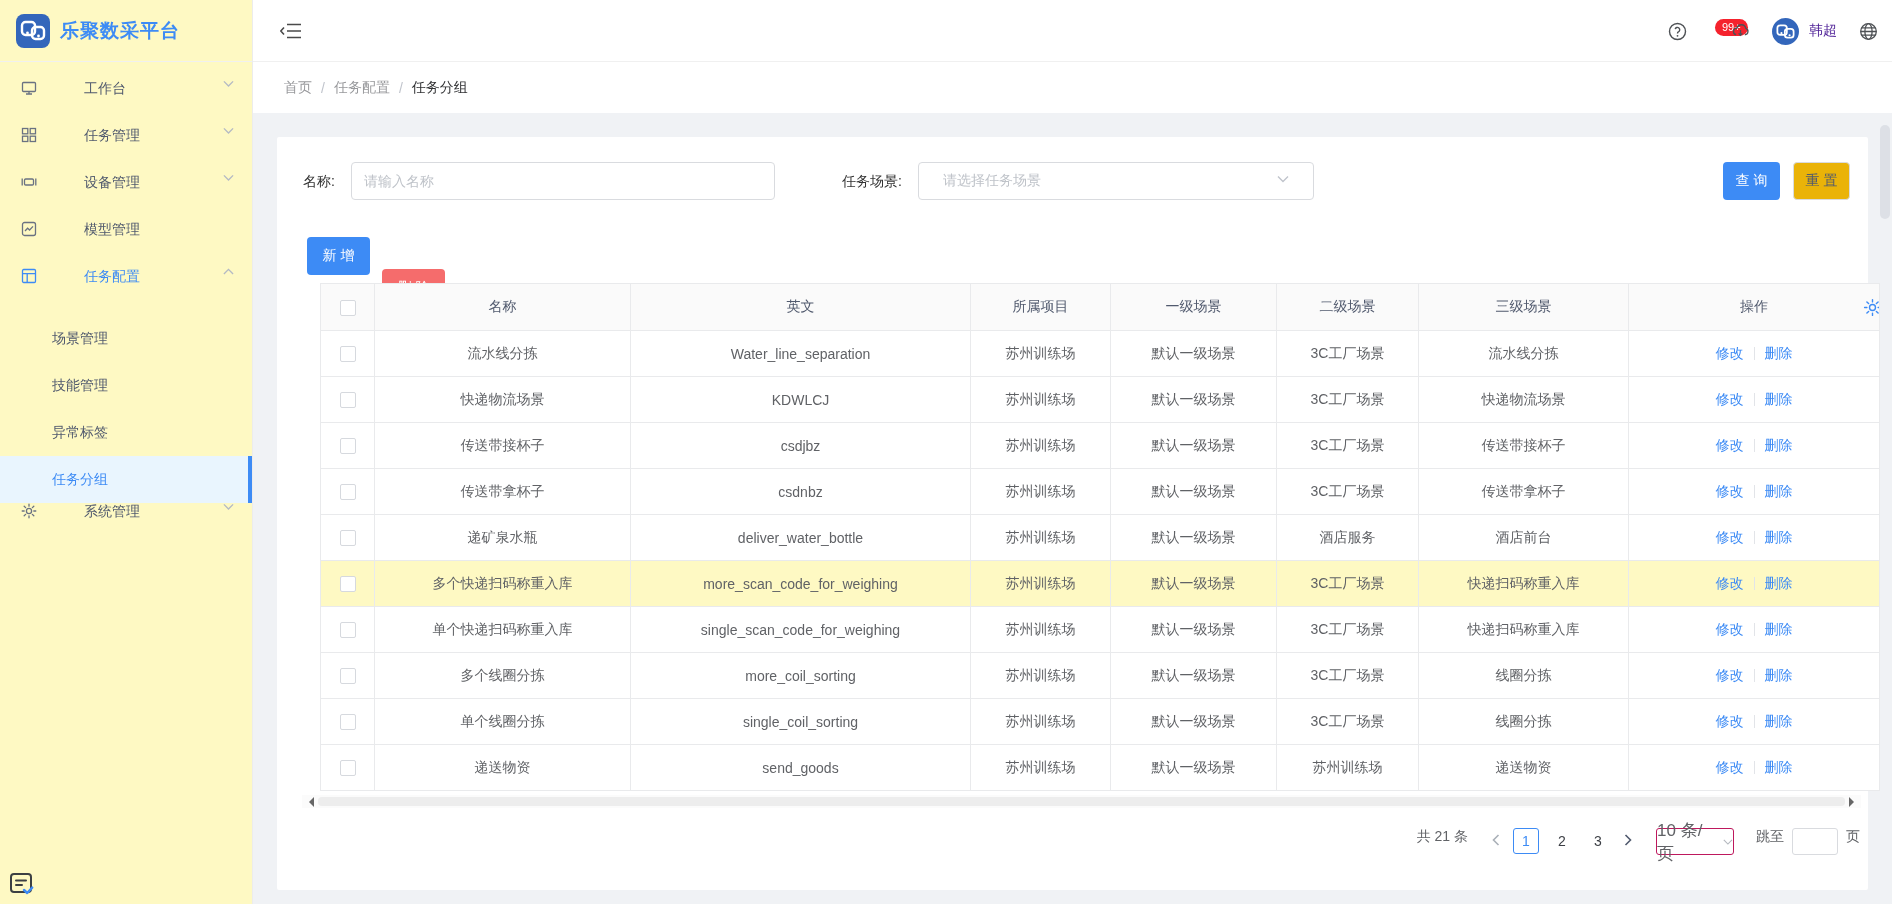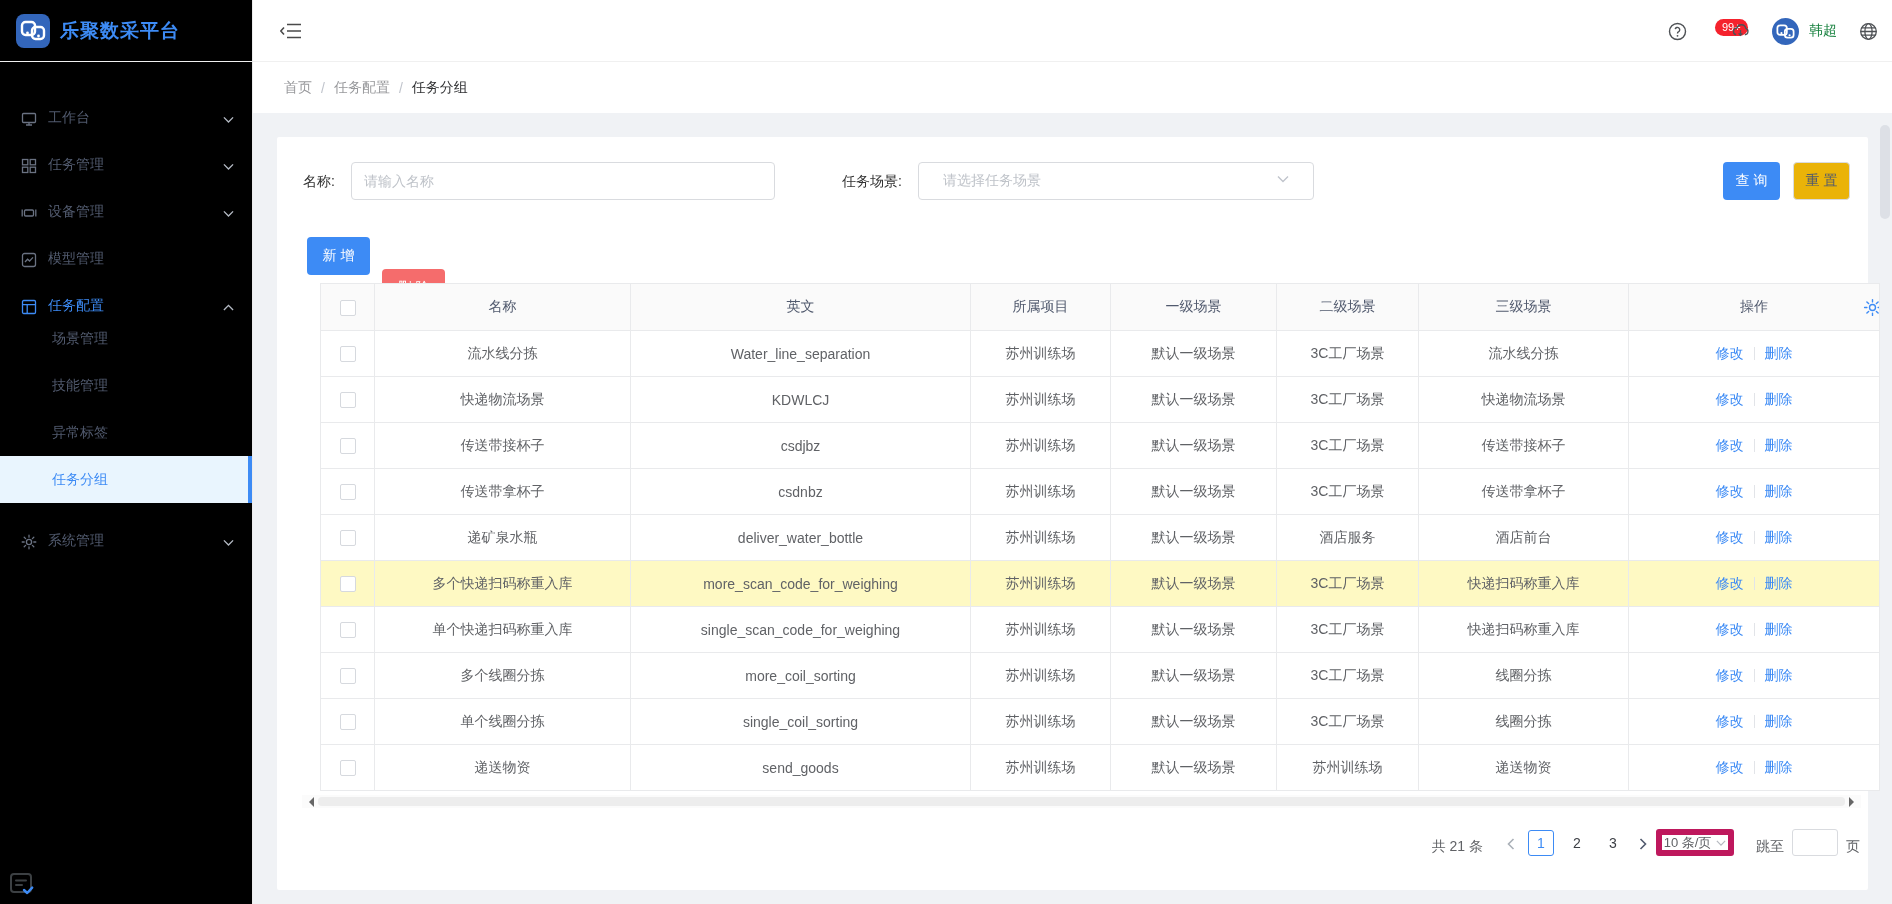--- a/index.html
+++ b/index.html
@@ -1,44 +1,44 @@
 <!DOCTYPE html>
 <html><head>
 <meta charset="utf-8">
 <style>
   * { margin:0; padding:0; box-sizing:border-box; }
   html,body { width:1892px; height:904px; overflow:hidden; }
   body { font-family:"Liberation Sans","DejaVu Sans",sans-serif; background:#f0f2f5; position:relative; color:#606266; }
 
   
-  .sidebar { position:absolute; left:0; top:0; width:253px; height:904px; background:#000000; border-right:1px solid #ececec; z-index:5; }
+  .sidebar { position:absolute; left:0; top:0; width:253px; height:904px; background:#fef9c3; border-right:1px solid #ececec; z-index:5; }
   .logo-row { height:62px; display:flex; align-items:center; padding-left:16px; border-bottom:1px solid #f0f0f0; }
   .logo-mark { width:34px; height:34px; background:#3366bb; border-radius:8px; position:relative; flex:0 0 auto; }
   .logo-mark svg { position:absolute; inset:0; }
   .logo-text { margin-left:10px; font-size:19px; font-weight:bold; color:#3d8bf5; letter-spacing:1px; white-space:nowrap; }
   .menu { padding-top:18px; }
-  .menu-item { height:47px; display:flex; align-items:flex-end; padding:0 18px 0 21px; font-size:14px; color:#515a6e; cursor:pointer; position:relative; }
+  .menu-item { height:47px; display:flex; align-items:flex-start; padding:0 18px 0 21px; font-size:14px; color:#515a6e; cursor:pointer; position:relative;gap:36px; }
   .menu-item .mi-icon { width:16px; height:16px; margin-right:11px; color:#6a7282; flex:0 0 auto; }
   .menu-item .chev { margin-left:auto; color:#b4bac4; width:11px; height:11px; }
   .menu-item.active { color:#3d8bf5; }
   .menu-item.active .mi-icon { color:#3d8bf5; }
   .sub-item { height:47px; display:flex; align-items:center; padding-left:52px; font-size:14px; color:#515a6e; cursor:pointer; }
   .sub-item.active { background:#e9f5fe; color:#3d8bf5; border-right:4px solid #3d8bf5; }
 
   
   .main { position:absolute; left:253px; top:0; right:0; height:904px; }
   .topbar { height:62px; background:#fff; border-bottom:1px solid #f0f0f0; position:relative; }
   .collapse-btn { position:absolute; left:27px; top:21px; width:22px; height:20px; color:#4a4a4a; cursor:pointer; }
   .top-right { position:absolute; right:14px; top:0; height:62px; display:flex; align-items:center; gap:22px; }
   .tr-icon { width:19px; height:19px; color:#4e5155; cursor:pointer; position:relative; }
   .bell-wrap { position:relative; cursor:pointer; }
   .badge { position:absolute; top:-12px; left:6px; background:#f5222d; color:#fff; font-size:11px; line-height:1; padding:3px 7px; border-radius:9px; white-space:nowrap; }
   .avatar { width:27px; height:27px; border-radius:50%; background:#3366bb; position:relative; overflow:hidden; flex:0 0 auto; cursor:pointer; }
   .avatar svg { position:absolute; inset:2px; }
-  .user-name { font-size:14px; color:#15803d; margin-left:-12px; cursor:pointer; }
+  .user-name { font-size:14px; color:#4c1d95; margin-left:-12px; cursor:pointer; }
 
   .crumb-bar { height:51px; background:#fff; display:flex; align-items:center; padding-left:31px; font-size:14px; }
   .crumb { color:#98999c; cursor:pointer; }
   .crumb.last { color:#303133; cursor:default; }
   .crumb-sep { margin:0 9px; color:#c0c4cc; }
 
   
   .card { position:absolute; left:24px; top:137px; width:1591px; height:753px; background:#fff; border-radius:2px; }
 
   .filter-row { position:absolute; left:0; top:25px; width:100%; height:40px; }
@@ -71,27 +71,27 @@
   .col-gear { position:absolute; right:-3px; top:14px; width:19px; height:19px; color:#3d8bf5; cursor:pointer; }
 
   
   .hscroll { position:absolute; left:25px; top:658px; width:1559px; height:13px; background:#fbfbfb; display:flex; align-items:center; }
   .hs-arrow { width:0; height:0; border:5px solid transparent; cursor:pointer; }
   .hs-left { border-right-color:#666; margin-left:2px; }
   .hs-right { border-left-color:#666; margin-right:2px; }
   .hs-thumb { flex:1; height:9px; margin:0 4px; background:#ededed; border-radius:4px; cursor:pointer; }
 
   
-  .pager { position:absolute; right:8px; top:691px; height:28px; display:flex; align-items:flex-end; font-size:14px; color:#606266; }
+  .pager { position:absolute; right:8px; top:691px; height:28px; display:flex; align-items:flex-start; font-size:14px; color:#606266; }
   .pg-total { margin-right:16px; }
   .pg-arrow { width:24px; height:24px; display:flex; align-items:center; justify-content:center; cursor:pointer; color:#aab0b8; }
   .pg-arrow.next { color:#515a6e; }
   .pg-num { min-width:26px; height:26px; display:flex; align-items:center; justify-content:center; margin:0 5px; border-radius:3px; cursor:pointer; color:#3c3f45; }
   .pg-num.cur { border:1px solid #3d8bf5; color:#3d8bf5; }
-  .pg-size { margin-left:1px; width:78px; height:27px; border:6px solid #be185d; border-radius:3px; display:flex; align-items:center; justify-content:center; gap:5px; font-size:13px; color:#606266; cursor:pointer; }
+  .pg-size { margin-left:16px; width:78px; height:27px; border:1px solid #be185d; border-radius:3px; display:flex; align-items:center; justify-content:center; gap:5px; font-size:17px; color:#606266; cursor:pointer; }
   .pg-size svg { width:10px; height:10px; color:#b4b8bf; }
   .pg-jump { margin-left:22px; }
   .pg-input { width:46px; height:27px; border:1px solid #d9dbdf; border-radius:3px; margin:0 8px; background:#fff; }
   
   .vthumb { position:absolute; right:2px; top:125px; width:10px; height:94px; background:#dde0e6; border-radius:5px; z-index:9; }
   
   .feedback { position:absolute; left:8px; top:870px; width:28px; height:28px; color:#3c4043; cursor:pointer; z-index:10; }
   svg { display:block; }
 </style>
 </head>

